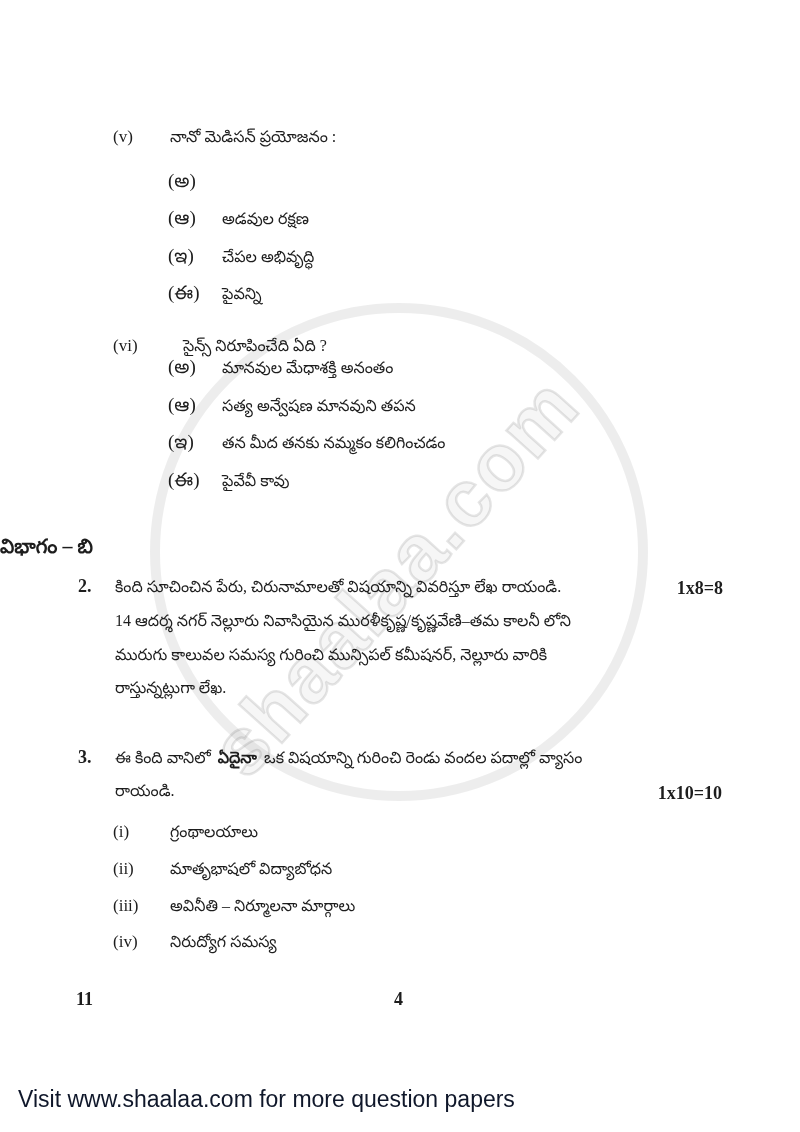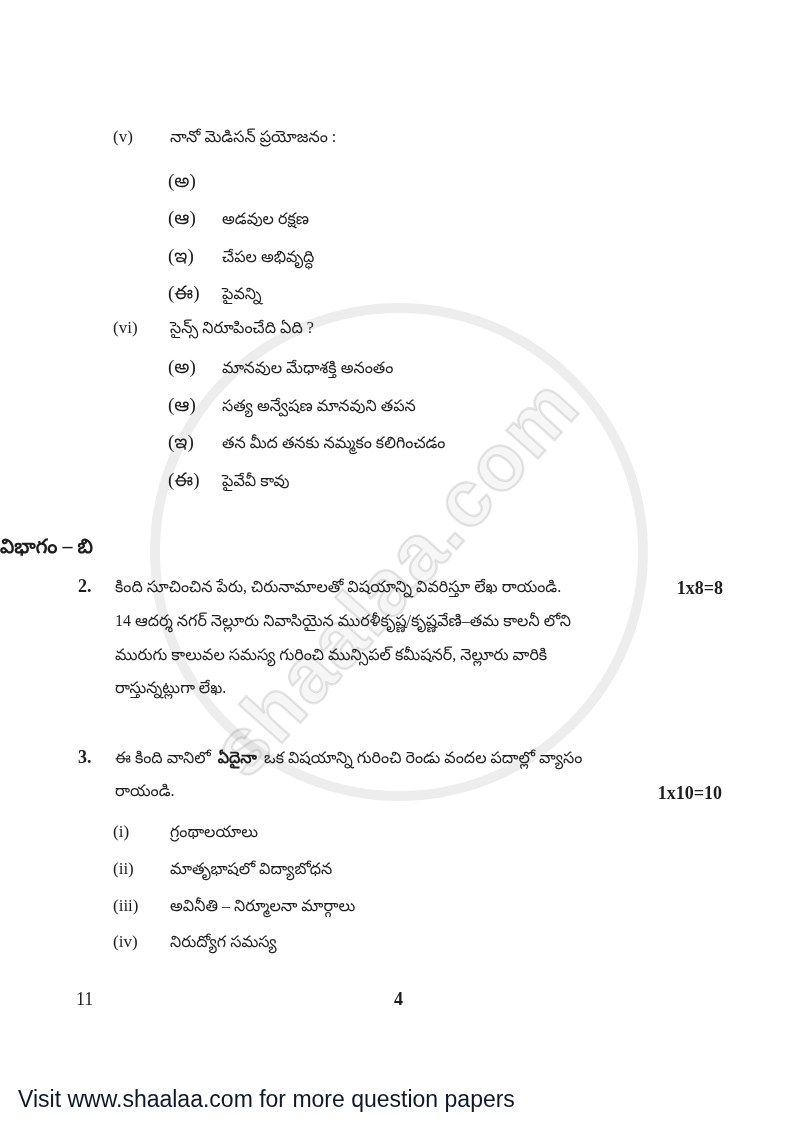--- a/index.html
+++ b/index.html
@@ -22,39 +22,39 @@
   .itmlbl{font-family:"Liberation Serif",serif;font-size:17px;width:57px;flex:none;}
   .qnum{font-family:"Liberation Serif",serif;font-weight:bold;font-size:18px;width:37px;flex:none;}
   .marks{font-family:"Liberation Serif",serif;font-weight:bold;font-size:18px;}
   .emph{font-weight:bold;margin:0 7px;}
 
   #qv{left:113px;top:127px;}
   #qv-o0{left:168px;top:170px;}
   #qv-o1{left:168px;top:207px;}
   #qv-o2{left:168px;top:245px;}
   #qv-o3{left:168px;top:282px;}
-  #qvi{left:113px;top:318px;}
+  #qvi{left:113px;top:336px;gap:13px;}
   #qvi-o0{left:168px;top:356px;}
   #qvi-o1{left:168px;top:394px;}
   #qvi-o2{left:168px;top:431px;}
   #qvi-o3{left:168px;top:469px;}
   #sec{left:0;top:534px;width:800px;text-align:left;font-weight:bold;font-size:20px;}
   #q2{left:78px;top:576px;}
   #q2-marks{right:77px;top:578px;text-align:center;}
   #q2-p0{left:115px;top:611px;}
   #q2-p1{left:115px;top:645px;}
   #q2-p2{left:115px;top:678px;}
   #q3{left:78px;top:747px;}
   #q3-l2{left:115px;top:781px;}
   #q3-marks{right:78px;top:783px;text-align:right;}
   #q3-i0{left:113px;top:822px;}
   #q3-i1{left:113px;top:859px;}
   #q3-i2{left:113px;top:896px;}
   #q3-i3{left:113px;top:932px;}
-  #pg-left{left:76px;top:989px;font-family:"Liberation Serif",serif;font-weight:normal;font-size:18px;text-align:center;}
+  #pg-left{left:76px;top:989px;font-family:"Liberation Serif",serif;font-weight:bold;font-size:18px;text-align:center;}
   #pg-center{left:394px;top:989px;font-family:"Liberation Serif",serif;font-weight:bold;font-size:18px;}
   #bottom{left:18px;top:1086px;font-family:"Liberation Sans",sans-serif;font-size:23px;color:#0f172a;}
 </style>
 </head>
 <body>
 
 <div class="page">
 
   <div class="wm-circle"></div>
   <div class="wm-text">shaalaa.com</div>

